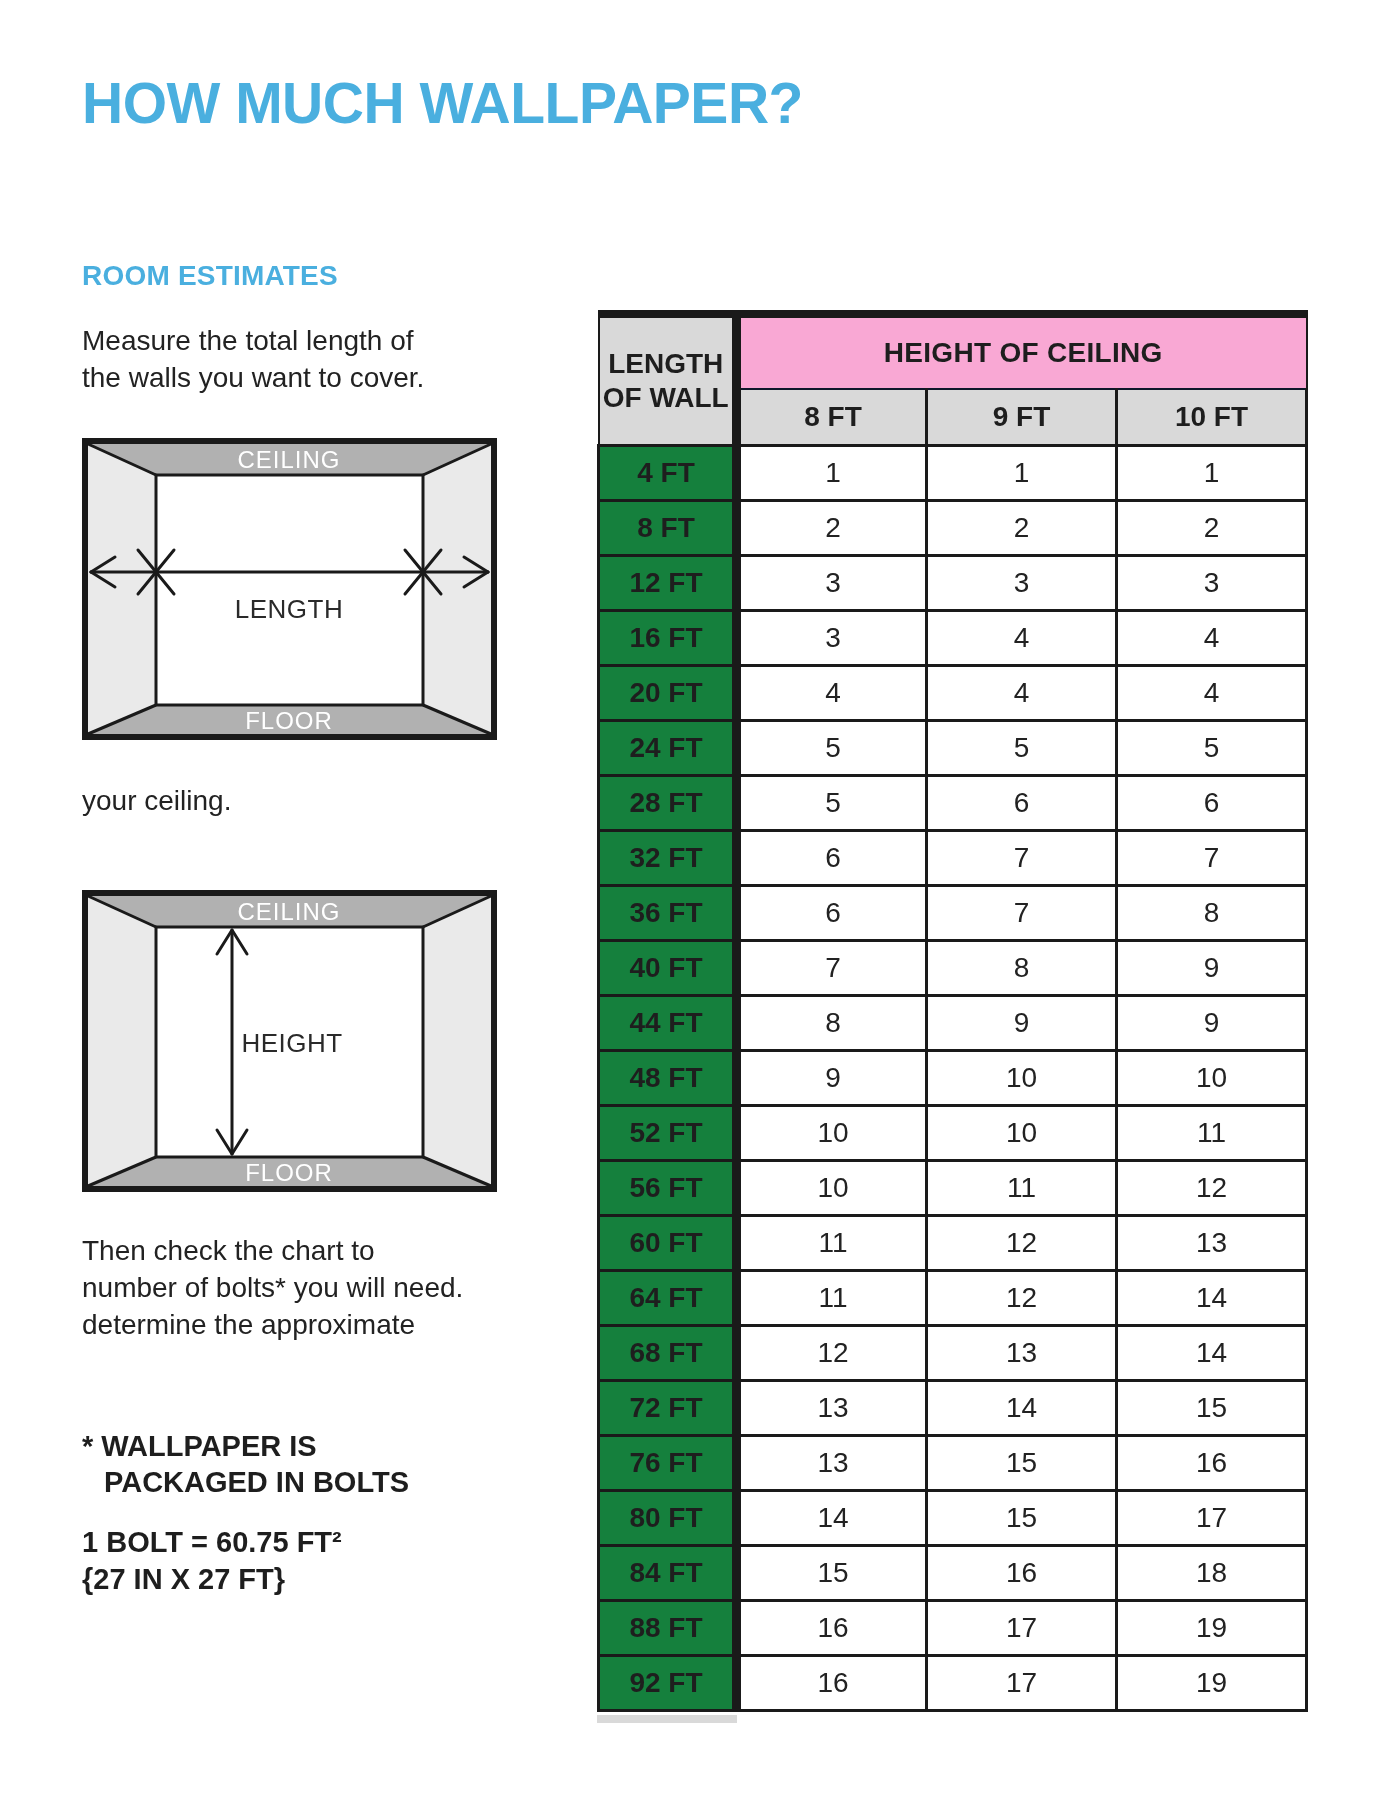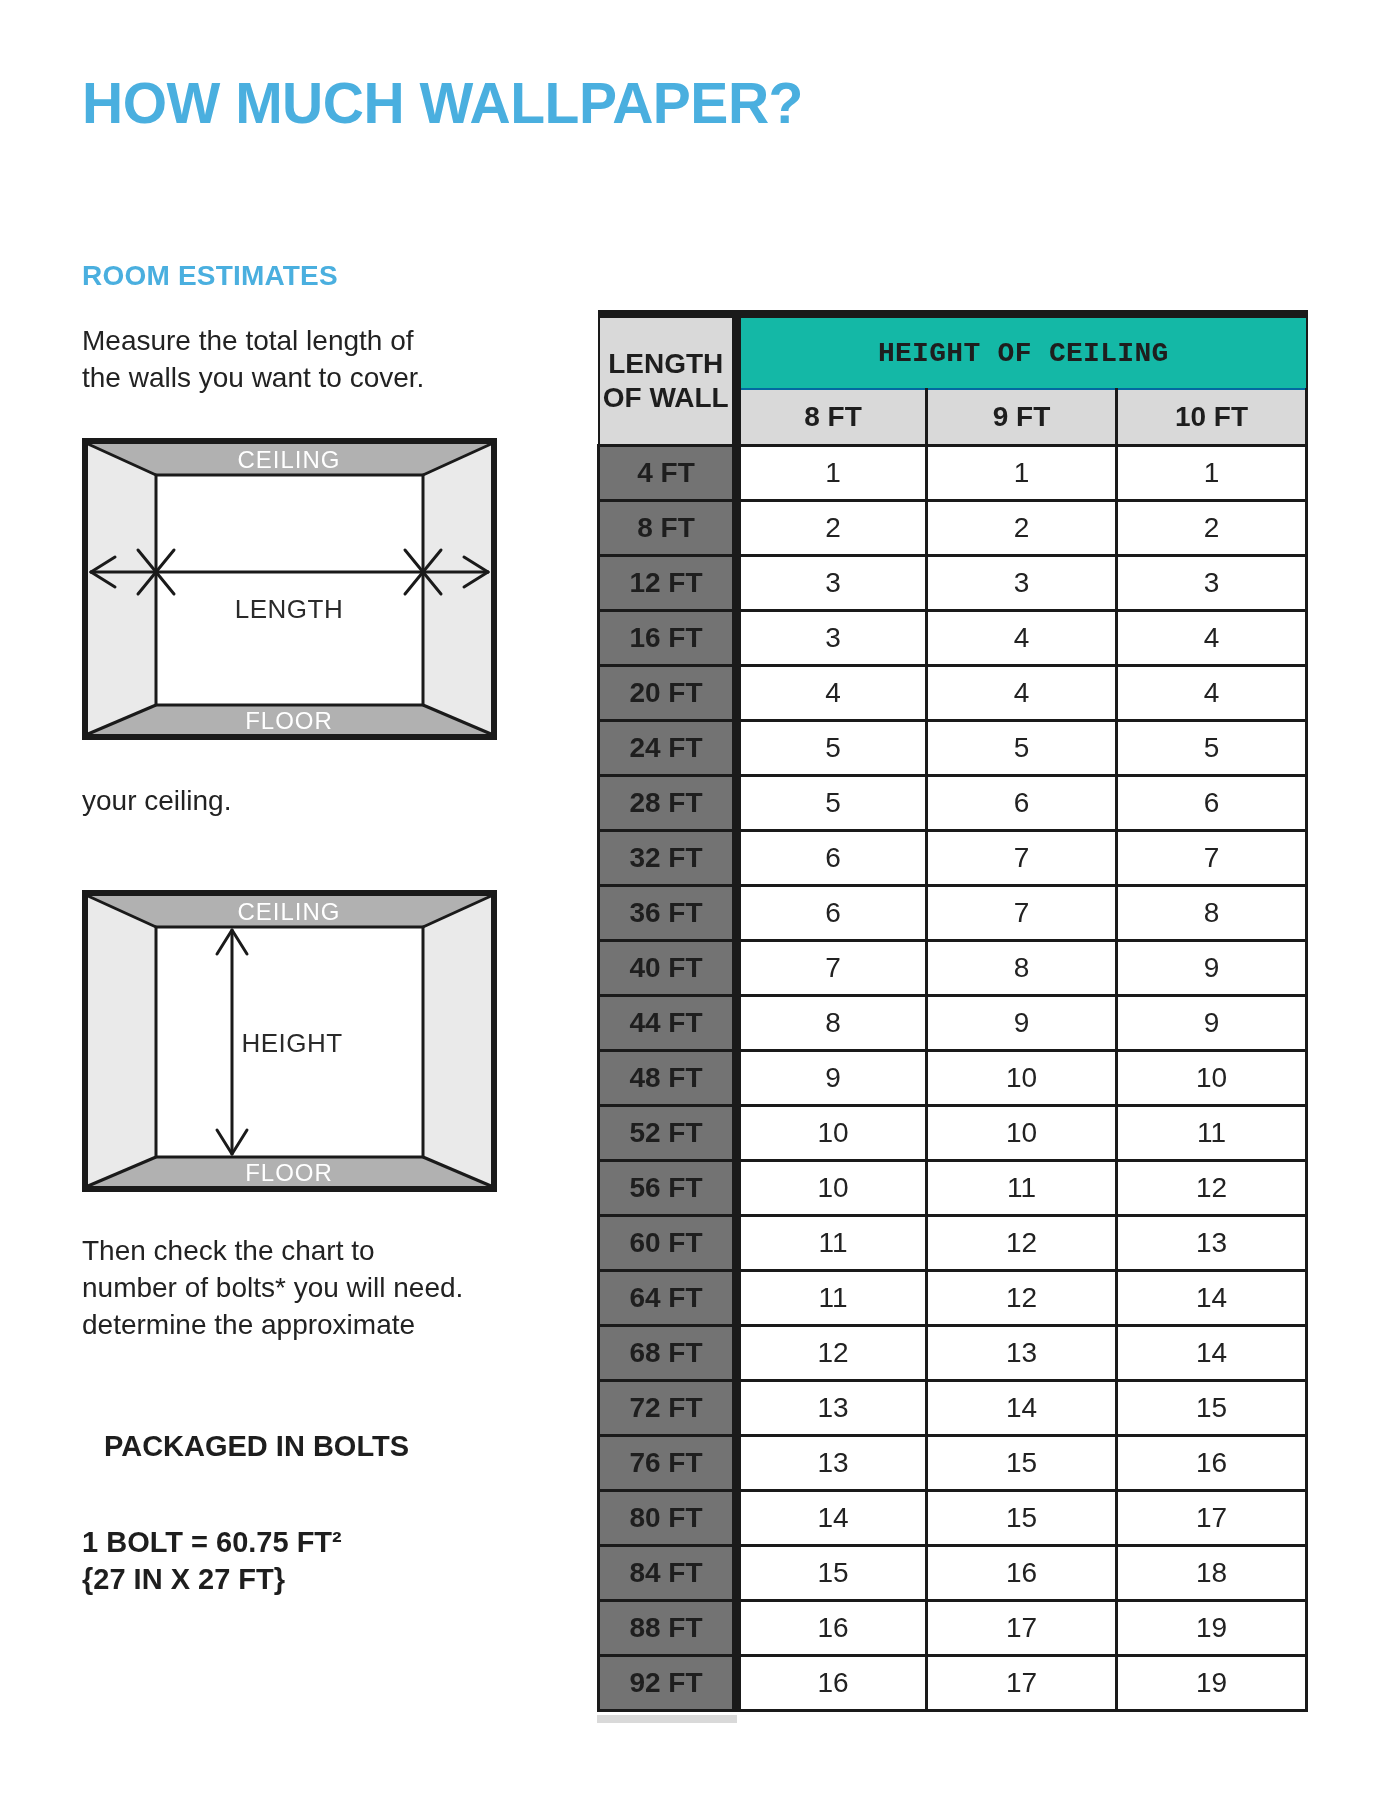--- a/index.html
+++ b/index.html
@@ -33,29 +33,29 @@
     width:711px;table-layout:fixed;border-collapse:collapse;
     border-top:8px solid #1a1a1a;border-left:2px solid #1a1a1a;
     border-right:2px solid #1a1a1a;border-bottom:3px solid #1a1a1a;
   }
   #bolts-table td{padding:0;text-align:center;vertical-align:middle;}
   td.corner{
     background:#d9d9d9;border-right:9px solid #1a1a1a;
     font-size:28px;font-weight:bold;line-height:34px;
   }
   td.group{
-    background:#14b8a6;height:70px;border-bottom:2px solid #0369a1;
-    font-size:28px;font-weight:bold;letter-spacing:0.3px;font-family:Liberation Mono, monospace;
+    background:#f9a8d4;height:70px;border-bottom:2px solid #0f172a;
+    font-size:28px;font-weight:bold;letter-spacing:0.3px;
   }
   td.colhead{
     background:#d9d9d9;height:54px;border:3px solid #1a1a1a;border-top:2px solid #1a1a1a;
     font-size:28px;font-weight:bold;
   }
   td.rowhead{
-    background:#737373;height:52px;border:3px solid #1a1a1a;border-right:9px solid #1a1a1a;
+    background:#15803d;height:52px;border:3px solid #1a1a1a;border-right:9px solid #1a1a1a;
     font-size:28px;font-weight:bold;
   }
   td.val{
     background:#ffffff;height:52px;border:3px solid #1a1a1a;
     font-size:28px;font-weight:normal;color:#222;
   }
   #table-shadow{left:597px;top:1715px;width:140px;height:8px;background:#d9d9d9;}
 </style>
 </head>
 <body>
@@ -125,20 +125,21 @@
     <text class="measure-label" x="210" y="162" text-anchor="middle">HEIGHT</text>
   </svg>
 
   <div id="para3" class="abs para">
     <div>Then check the chart to</div>
     <div>number of bolts* you will need.</div>
     <div>determine the approximate</div>
   </div>
 
   <div id="footnote" class="abs">
+    <div>* WALLPAPER IS</div>
     <div class="indent">PACKAGED IN BOLTS</div>
   </div>
 
   <div id="boltinfo" class="abs">
     <div>1 BOLT = 60.75 FT²</div>
     <div>{27 IN X 27 FT}</div>
   </div>
 
 
   <div id="bolts-table-wrap" class="abs">

